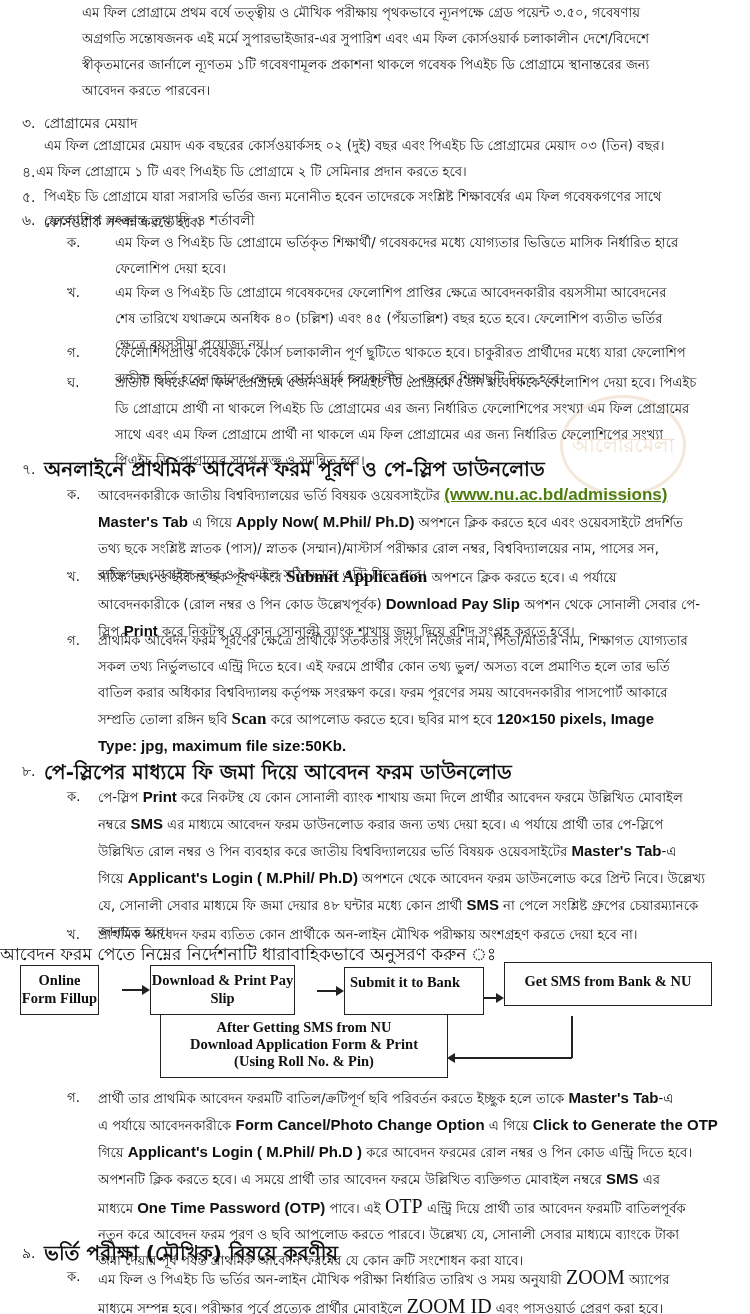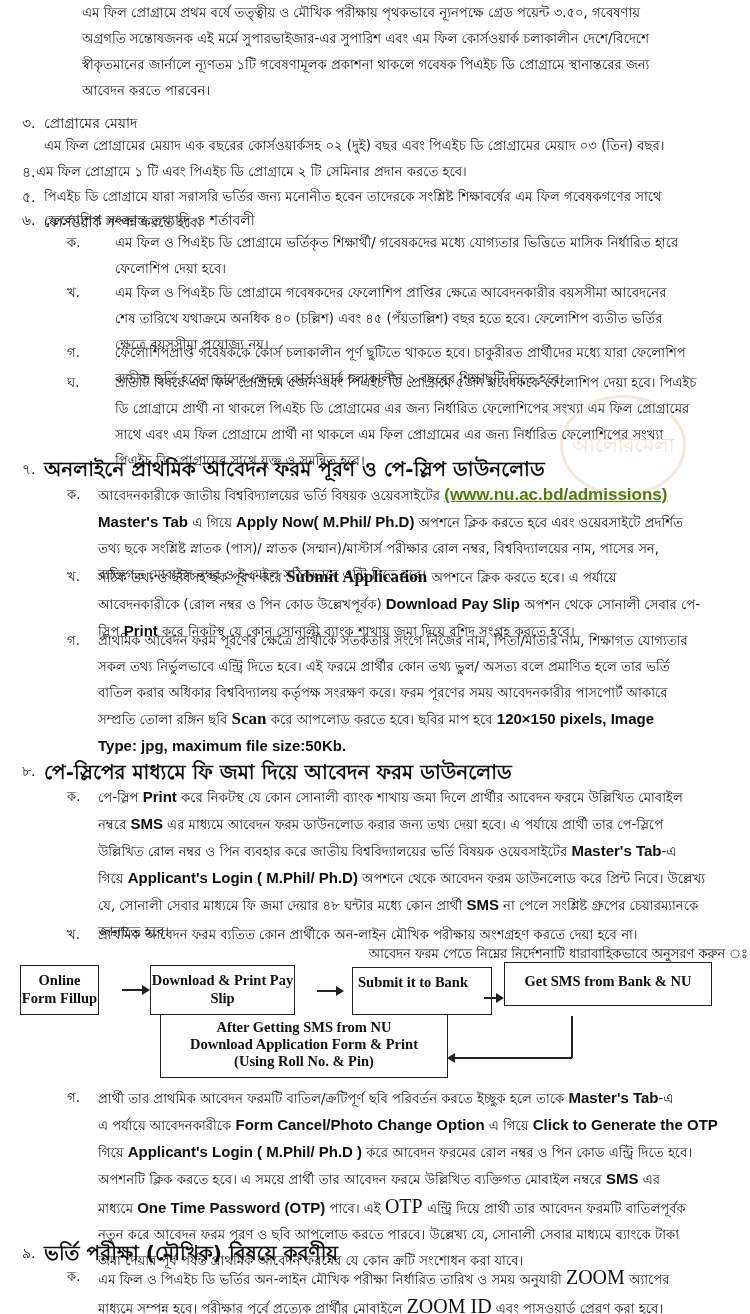--- a/index.html
+++ b/index.html
@@ -15,21 +15,21 @@
   }
   .blk { position: absolute; font-size: 13.2px; line-height: 26px; text-align: justify; }
   .num { position: absolute; font-size: 14px; line-height: 26px; }
   .head { position: absolute; font-size: 14px; line-height: 24px; }
   .head.big { font-size: 20px; font-weight: bold; }
   .sub { position: absolute; font-size: 13.2px; line-height: 26px; }
   .en { font-family: "Liberation Sans", sans-serif; font-weight: bold; font-size: 15px; }
   .en-serif { font-family: "Liberation Serif", serif; font-size: 20px; }
   .en-serif-b { font-family: "Liberation Serif", serif; font-size: 17px; font-weight: bold; }
   .url { font-family: "Liberation Sans", sans-serif; font-weight: bold; font-size: 17px; text-decoration: underline; color: #4d7c0f; }
-  .center-note { position: absolute; left: 0; width: 748px; text-align: right; font-size: 13px; line-height: 20px; }
+  .center-note { position: absolute; left: 0; width: 748px; text-align: left; font-size: 17px; line-height: 20px; }
 
   
   .fbox {
     position: absolute; border: 1.5px solid #222; background: #fff;
     font-family: "Liberation Serif", serif; font-weight: bold; font-size: 14.5px;
     text-align: center; line-height: 18px; box-sizing: border-box;
     display: flex; align-items: flex-start; justify-content: center; padding-top: 5px;
   }
   .line { position: absolute; background: #222; }
   .arrow-r { position: absolute; width: 0; height: 0; border-top: 5px solid transparent; border-bottom: 5px solid transparent; border-left: 8px solid #222; }
@@ -139,21 +139,21 @@
 
   <div>
     <div class="fbox" style="left:20px; top:965px; width:79px; height:50px;">Online Form Fillup</div>
     <div class="line" style="left:122px; top:989px; width:20px; height:1.5px;"></div>
     <div class="arrow-r" style="left:142px; top:985px;"></div>
 
     <div class="fbox" style="left:150px; top:965px; width:145px; height:50px;">Download &amp; Print Pay Slip</div>
     <div class="line" style="left:317px; top:990px; width:19px; height:1.5px;"></div>
     <div class="arrow-r" style="left:336px; top:986px;"></div>
 
-    <div class="fbox" style="left:344px; top:967px; width:140px; height:48px; justify-content:flex-start; padding-left:5px;margin-left:8px;">Submit it to Bank</div>
+    <div class="fbox" style="left:344px; top:967px; width:140px; height:48px; justify-content:flex-start; padding-left:5px;">Submit it to Bank</div>
     <div class="line" style="left:484px; top:997px; width:12px; height:1.5px;"></div>
     <div class="arrow-r" style="left:496px; top:993px;"></div>
 
     <div class="fbox" style="left:504px; top:962px; width:208px; height:44px; padding-top:9px;">Get SMS from Bank &amp; NU</div>
 
     <div class="line" style="left:571px; top:1016px; width:1.5px; height:42px;"></div>
     <div class="line" style="left:455px; top:1057px; width:117px; height:1.5px;"></div>
     <div class="arrow-l" style="left:447px; top:1053px;"></div>
 
     <div class="fbox" style="left:160px; top:1015px; width:288px; height:63px; border-top:none; padding-top:4px; line-height:17px;">

